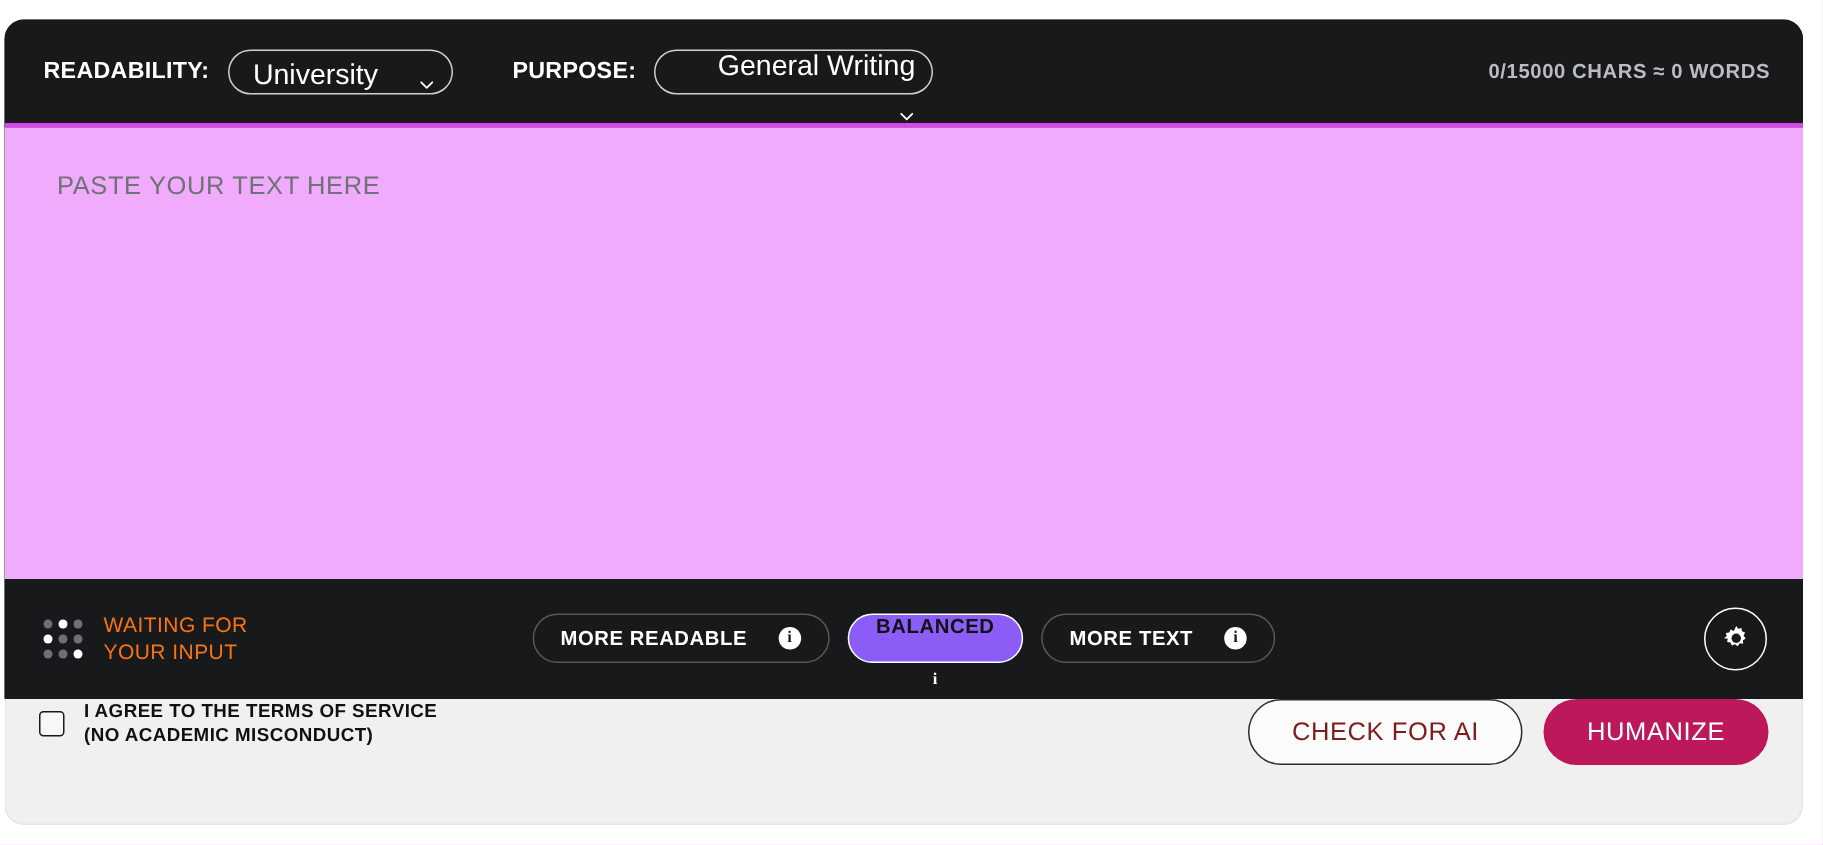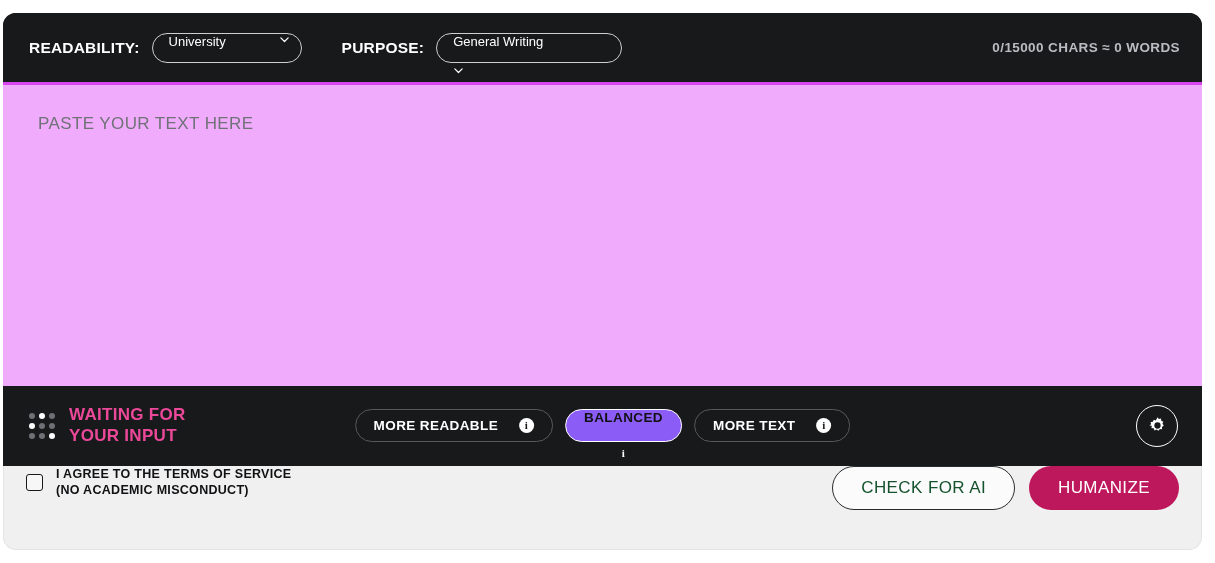--- a/index.html
+++ b/index.html
@@ -53,30 +53,30 @@
   .field-label {
     color: #ffffff;
     font-size: 15.5px;
     font-weight: bold;
     letter-spacing: 0.2px;
     white-space: nowrap;
   }
 
   .select-pill {
     display: flex;
-    align-items: flex-start;
+    align-items: flex-end;
     justify-content: space-between;
     gap: 16px;
     height: 30px;
     padding: 0 11px 0 16px;
     border: 1px solid #cfcfcf;
     border-radius: 16px;
     background: transparent;
     color: #ffffff;
-    font-size: 13px;
+    font-size: 19px;
     font-family: "Liberation Sans", sans-serif;
     cursor: pointer;
     white-space: nowrap;
   }
   .select-pill.readability { width: 150px; }
   .select-pill.purpose { width: 186px; flex-direction: column; }
 
   .chev {
     display: block;
     width: 11px;
@@ -146,23 +146,23 @@
   .dot-grid i {
     display: block;
     width: 6px;
     height: 6px;
     border-radius: 50%;
     background: #ffffff;
   }
   .dot-grid i.dim { background: #6d7074; }
 
   .status-text {
-    color: #ec4899;
-    font-size: 17px;
-    font-weight: bold;
+    color: #f97316;
+    font-size: 14px;
+    font-weight: normal;
     line-height: 1.22;
     letter-spacing: 0.3px;
     white-space: nowrap;
   }
 
   .mode-group {
     position: absolute;
     left: 50%;
     transform: translateX(-50%);
     display: flex;
@@ -279,21 +279,21 @@
     align-items: center;
     gap: 14px;
   }
 
   .btn-outline {
     height: 44px;
     padding: 0 28px;
     border: 1.4px solid #2a2b2d;
     border-radius: 23px;
     background: #fbfbfb;
-    color: #14532d;
+    color: #7f1d1d;
     font-size: 17px;
     font-family: "Liberation Sans", sans-serif;
     letter-spacing: 0.4px;
     cursor: pointer;
     white-space: nowrap;
   }
 
   .btn-solid {
     height: 44px;
     padding: 0 29px;

